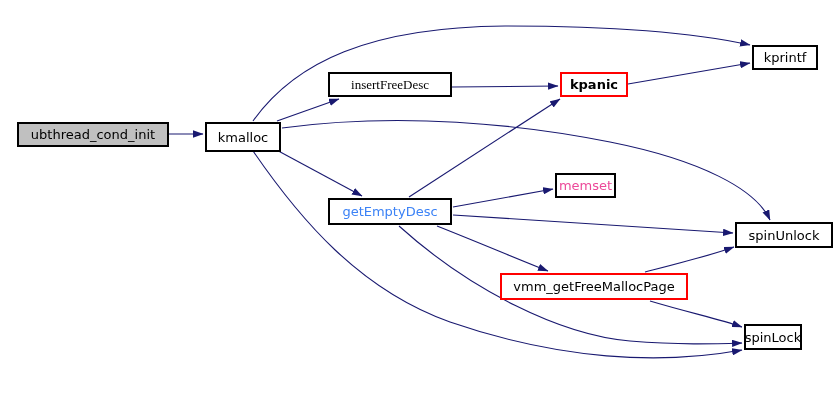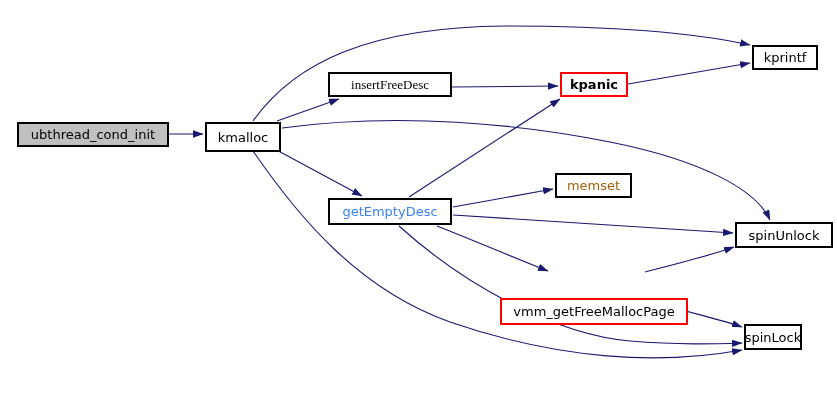--- a/index.html
+++ b/index.html
@@ -69,18 +69,18 @@
         <path d="M 650,301 C 690,313 720,319 742,327" class="edge" stroke="#191970" marker-end="url(#arrow)"></path>
       </g>
   </svg>
   <div>
       <div class="node" style="left: 17px; top: 122px; width: 152px; height: 25px; color: rgb(0, 0, 0); border-color: rgb(0, 0, 0); background: rgb(192, 192, 192);">ubthread_cond_init</div>
       <div class="node" style="left: 205px; top: 122px; width: 76px; height: 30px; color: rgb(0, 0, 0); border-color: rgb(0, 0, 0); background: rgb(255, 255, 255);">kmalloc</div>
       <div class="node" style="left: 328px; top: 72px; width: 124px; height: 25px; color: rgb(0, 0, 0); border-color: rgb(0, 0, 0); background: rgb(255, 255, 255); font-family: Liberation Serif, serif;">insertFreeDesc</div>
       <div class="node" style="left: 560px; top: 72px; width: 68px; height: 25px; color: rgb(0, 0, 0); border-color: rgb(255, 0, 0); background: rgb(255, 255, 255); font-weight: bold;">kpanic</div>
       <div class="node" style="left: 752px; top: 45px; width: 66px; height: 25px; color: rgb(0, 0, 0); border-color: rgb(0, 0, 0); background: rgb(255, 255, 255);">kprintf</div>
       <div class="node" style="left: 328px; top: 198px; width: 124px; height: 27px; color: #3b82f6; border-color: rgb(0, 0, 0); background: rgb(255, 255, 255);">getEmptyDesc</div>
-      <div class="node" style="left: 555px; top: 173px; width: 77px; height: 25px; color: #a16207; border-color: rgb(0, 0, 0); background: rgb(255, 255, 255);">memset</div>
+      <div class="node" style="left: 555px; top: 173px; width: 61px; height: 25px; color: #ec4899; border-color: rgb(0, 0, 0); background: rgb(255, 255, 255);">memset</div>
       <div class="node" style="left: 735px; top: 222px; width: 98px; height: 26px; color: rgb(0, 0, 0); border-color: rgb(0, 0, 0); background: rgb(255, 255, 255);">spinUnlock</div>
-      <div class="node" style="left: 500px; top: 273px; width: 188px; height: 27px; color: rgb(0, 0, 0); border-color: rgb(255, 0, 0); background: rgb(255, 255, 255); margin-top: 25px;">vmm_getFreeMallocPage</div>
+      <div class="node" style="left: 500px; top: 273px; width: 188px; height: 27px; color: rgb(0, 0, 0); border-color: rgb(255, 0, 0); background: rgb(255, 255, 255);">vmm_getFreeMallocPage</div>
       <div class="node" style="left: 744px; top: 324px; width: 58px; height: 26px; color: rgb(0, 0, 0); border-color: rgb(0, 0, 0); background: rgb(255, 255, 255);">spinLock</div>
     </div>
 </div>
 
 </body></html>

